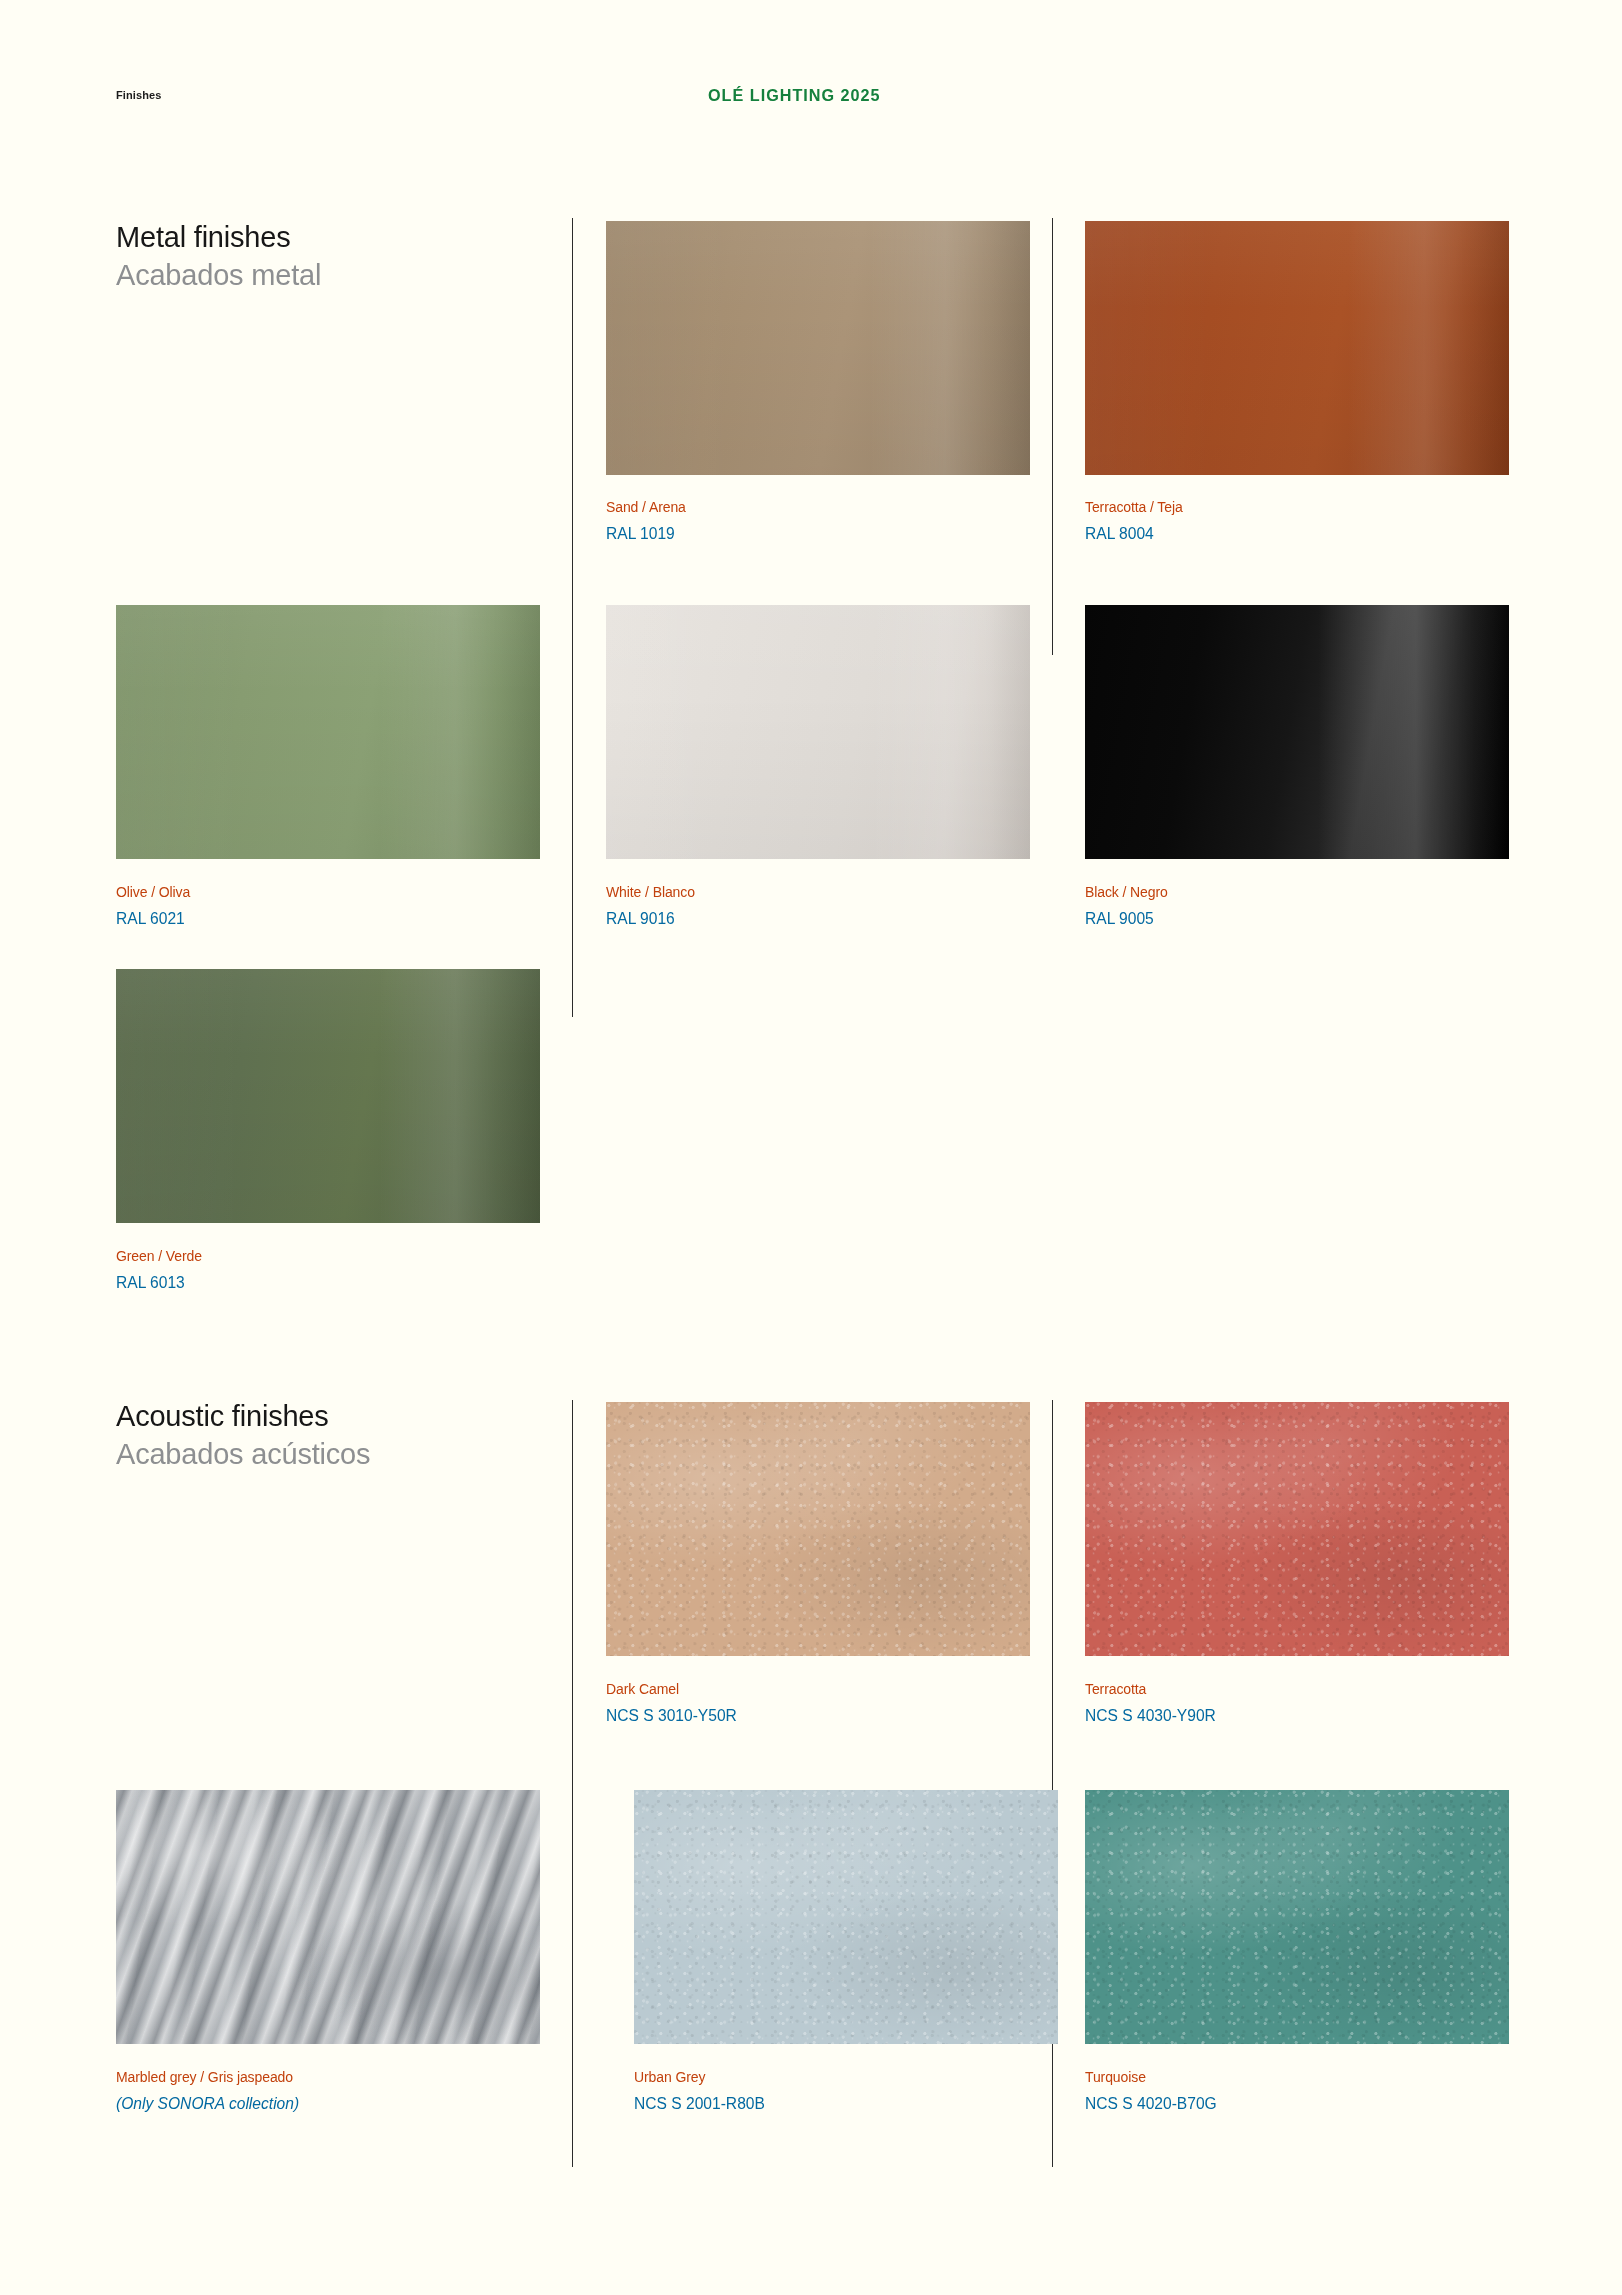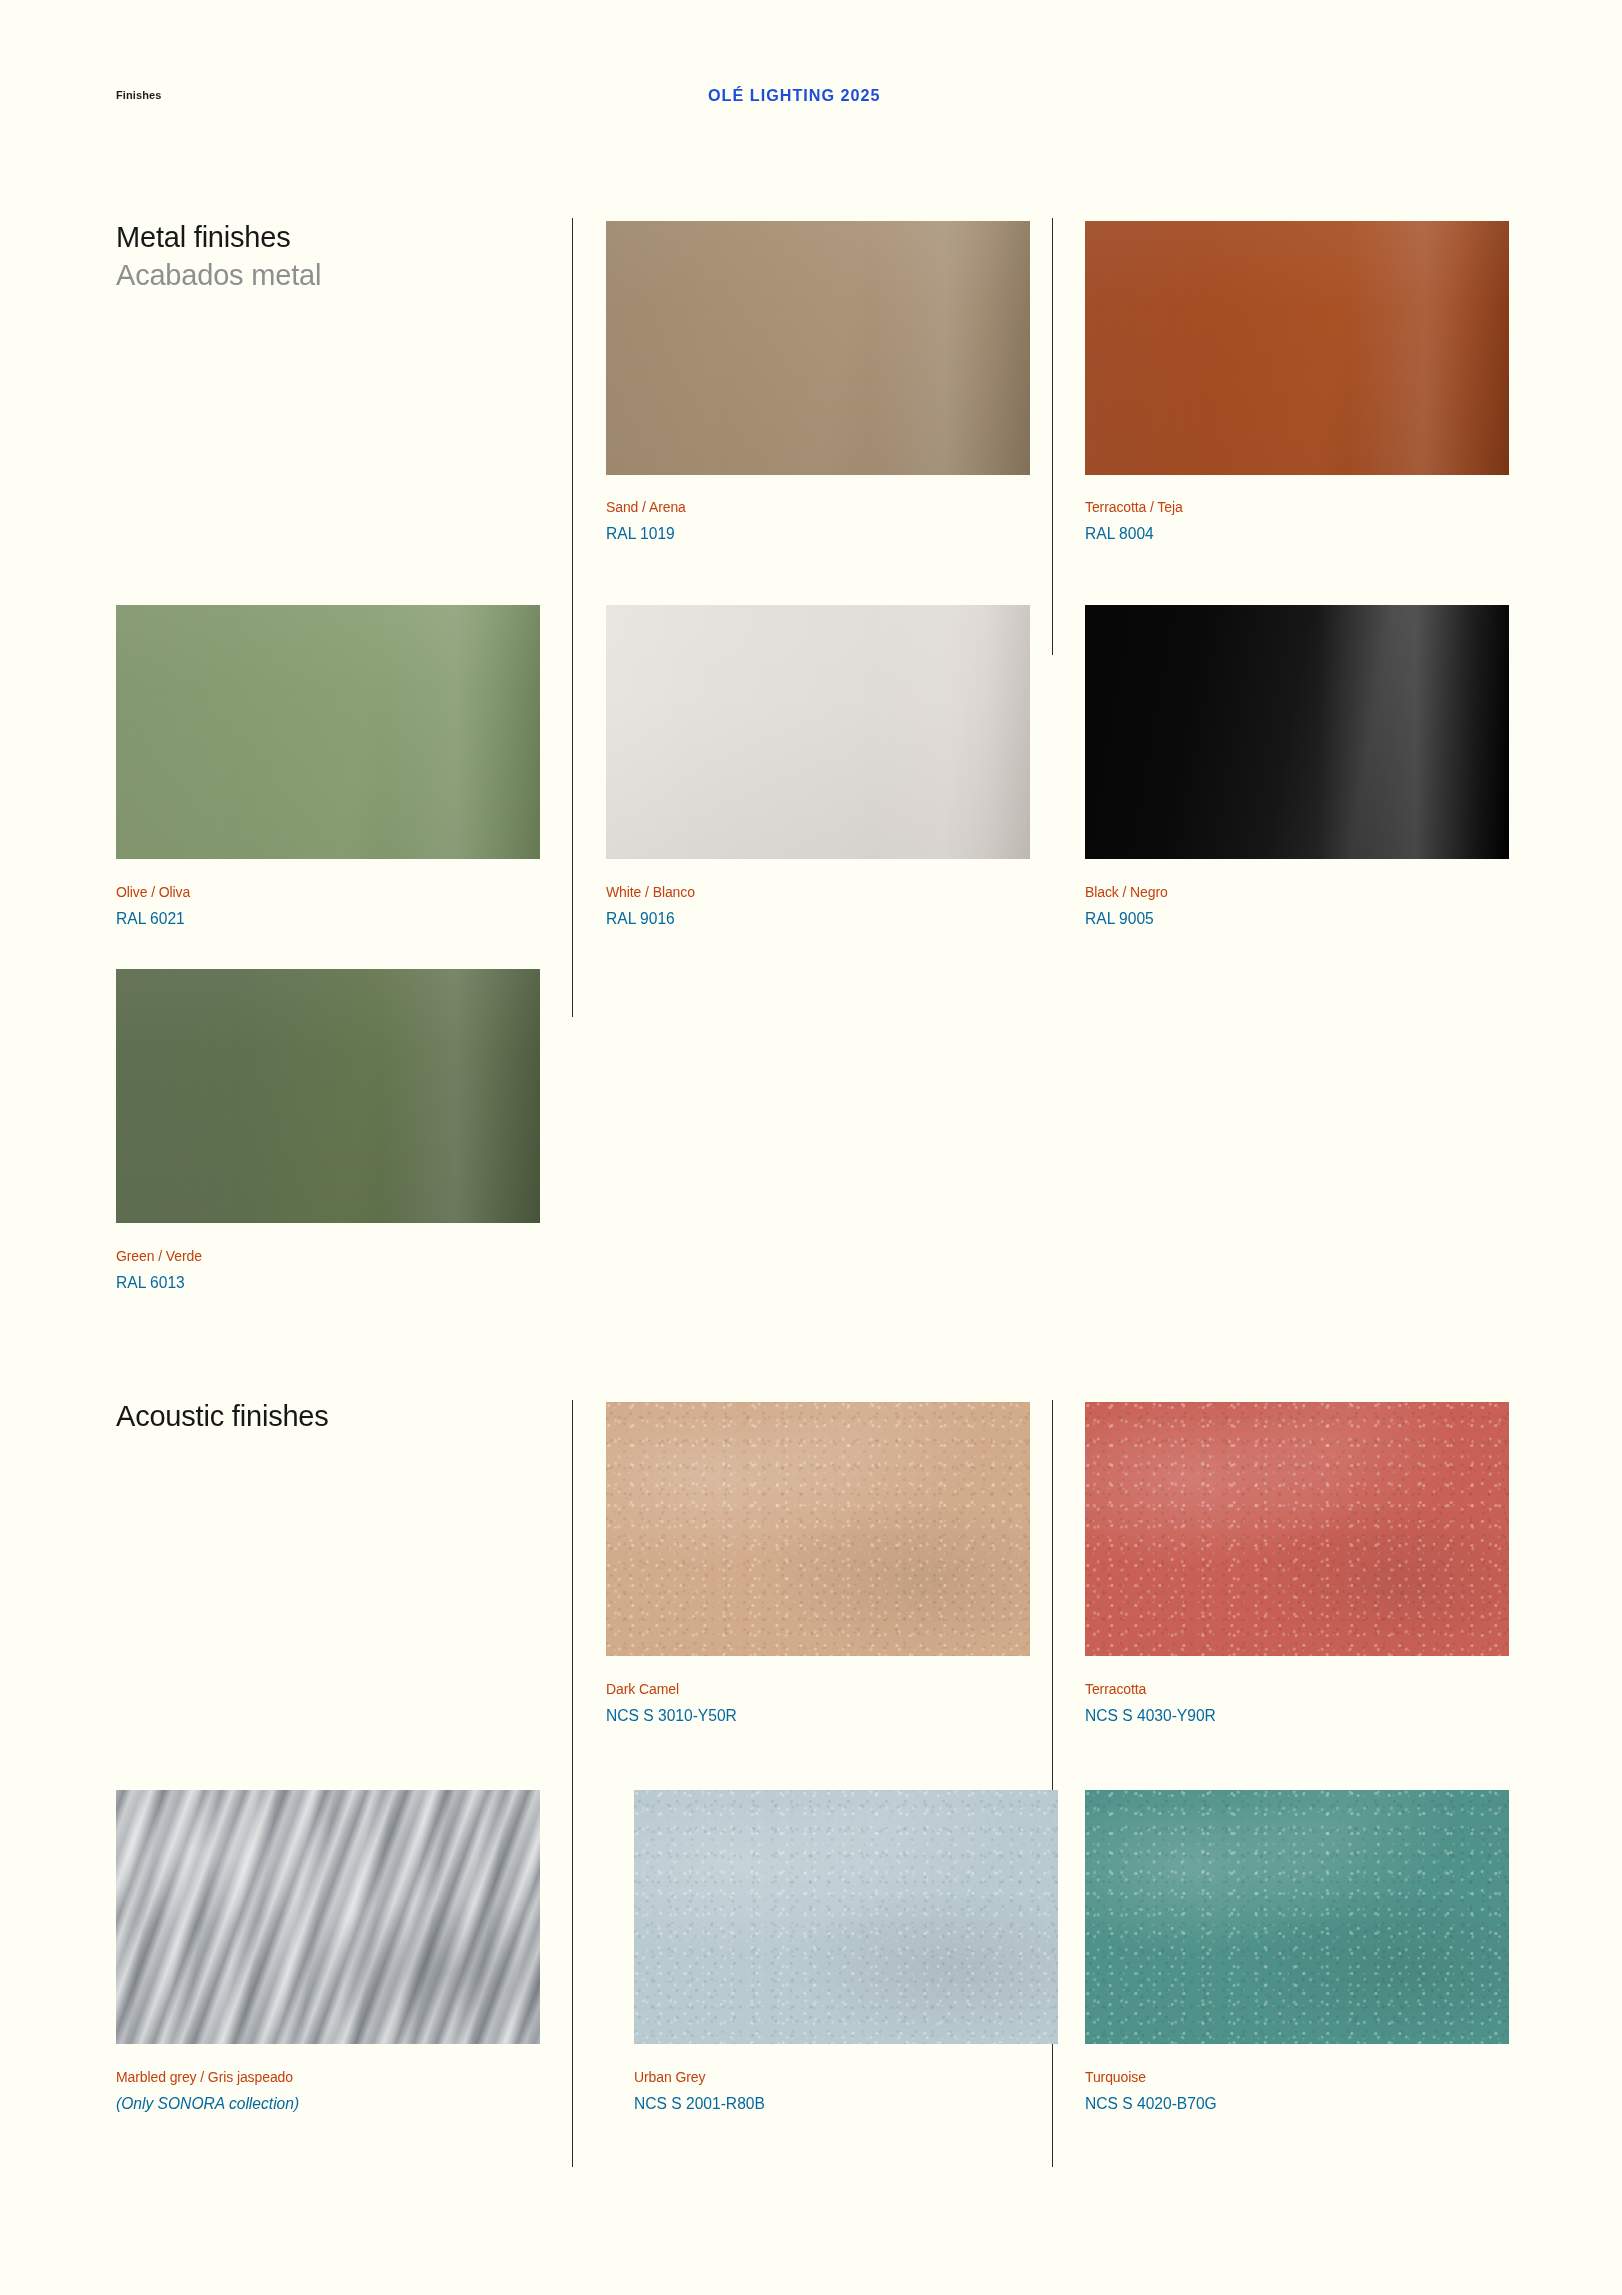--- a/index.html
+++ b/index.html
@@ -35,21 +35,21 @@
     color: #1c1c1c;
     line-height: 22px;
   }
   .header-center {
     position: absolute;
     left: 708px;
     top: 0;
     font-size: 16.2px;
     font-weight: 600;
     letter-spacing: 1px;
-    color: #1d4ed8;
+    color: #15803d;
     line-height: 22px;
   }
 
   
   .section {
     position: absolute;
     left: 0;
     width: 100%;
   }
   .section-metal    { top: 218px; }
@@ -272,20 +272,21 @@
       <div class="name">Green / Verde</div>
       <div class="code">RAL 6013</div>
     </div>
   </div>
 </div>
 
 <div class="section section-acoustic">
 
   <div class="section-heading">
     <div class="title-en">Acoustic finishes</div>
+    <div class="title-es">Acabados acústicos</div>
   </div>
 
   <div class="divider" style="left:572px; top:3.2px; height:767px;"></div>
   <div class="divider" style="left:1052px; top:3.2px; height:767px;"></div>
 
   <div class="swatch" style="left:606px; top:5.2px;">
     <span class="chip chip-felt felt felt-wash" style="background:#d2ab8b;"></span>
     <div class="caption">
       <div class="name">Dark Camel</div>
       <div class="code">NCS S 3010-Y50R</div>

